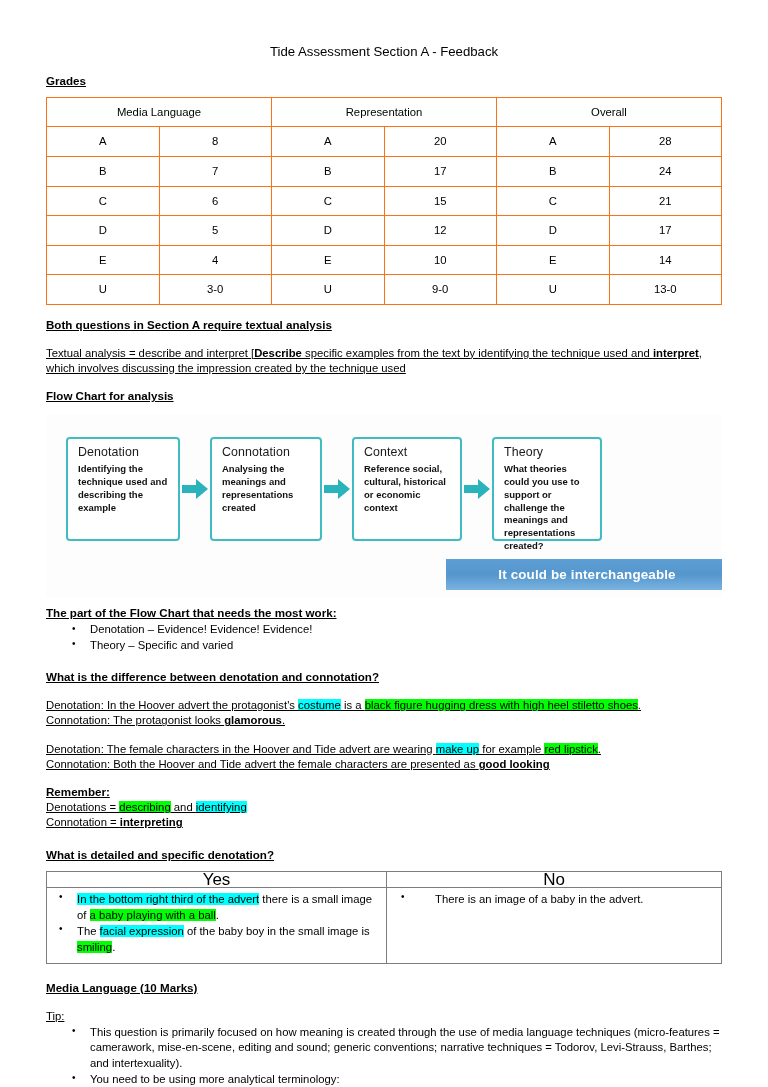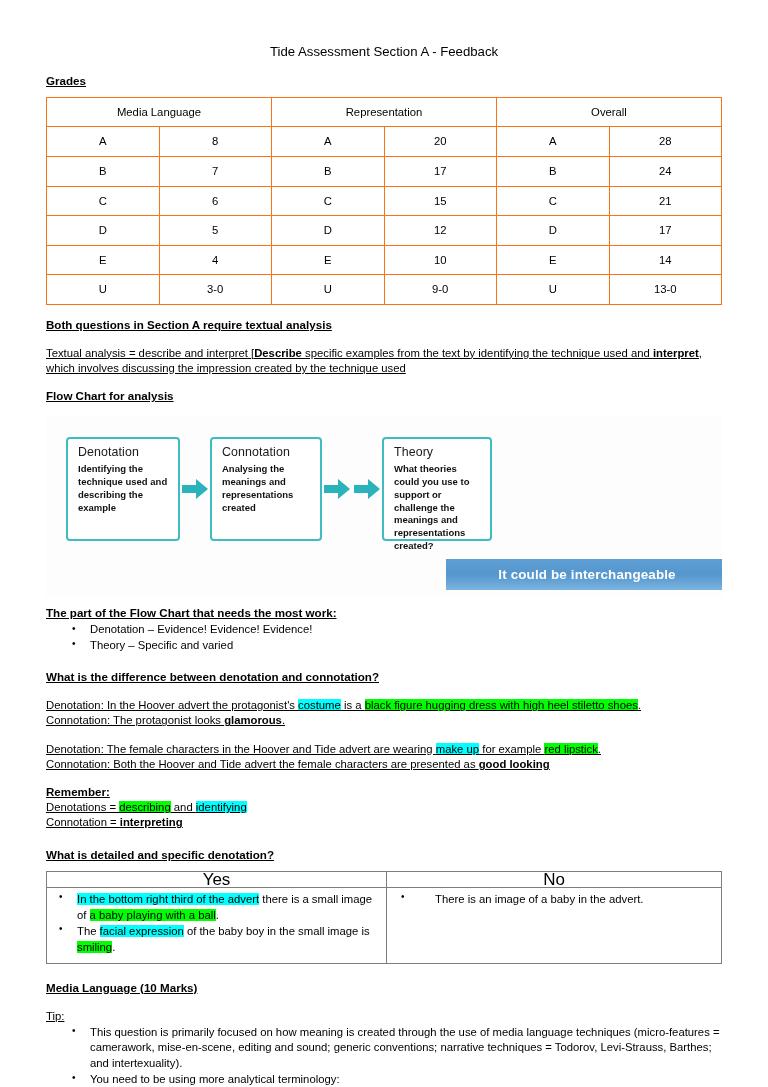--- a/index.html
+++ b/index.html
@@ -292,20 +292,24 @@
           <div class="ftitle">Connotation</div>
           <div class="fbody">Analysing the meanings and representations created</div>
         </div>
 
         <div class="arrow">
           <svg width="26" height="20" viewBox="0 0 26 20" aria-hidden="true">
             <path d="M0 6 H14 V0 L26 10 L14 20 V14 H0 Z" fill="#2bb3bc"></path>
           </svg>
         </div>
 
+        <div class="fbox fbox-2">
+          <div class="ftitle">Context</div>
+          <div class="fbody">Reference social, cultural, historical or economic context</div>
+        </div>
 
         <div class="arrow">
           <svg width="26" height="20" viewBox="0 0 26 20" aria-hidden="true">
             <path d="M0 6 H14 V0 L26 10 L14 20 V14 H0 Z" fill="#2bb3bc"></path>
           </svg>
         </div>
 
         <div class="fbox fbox-3">
           <div class="ftitle">Theory</div>
           <div class="fbody">What theories could you use to support or challenge the meanings and representations created?</div>

